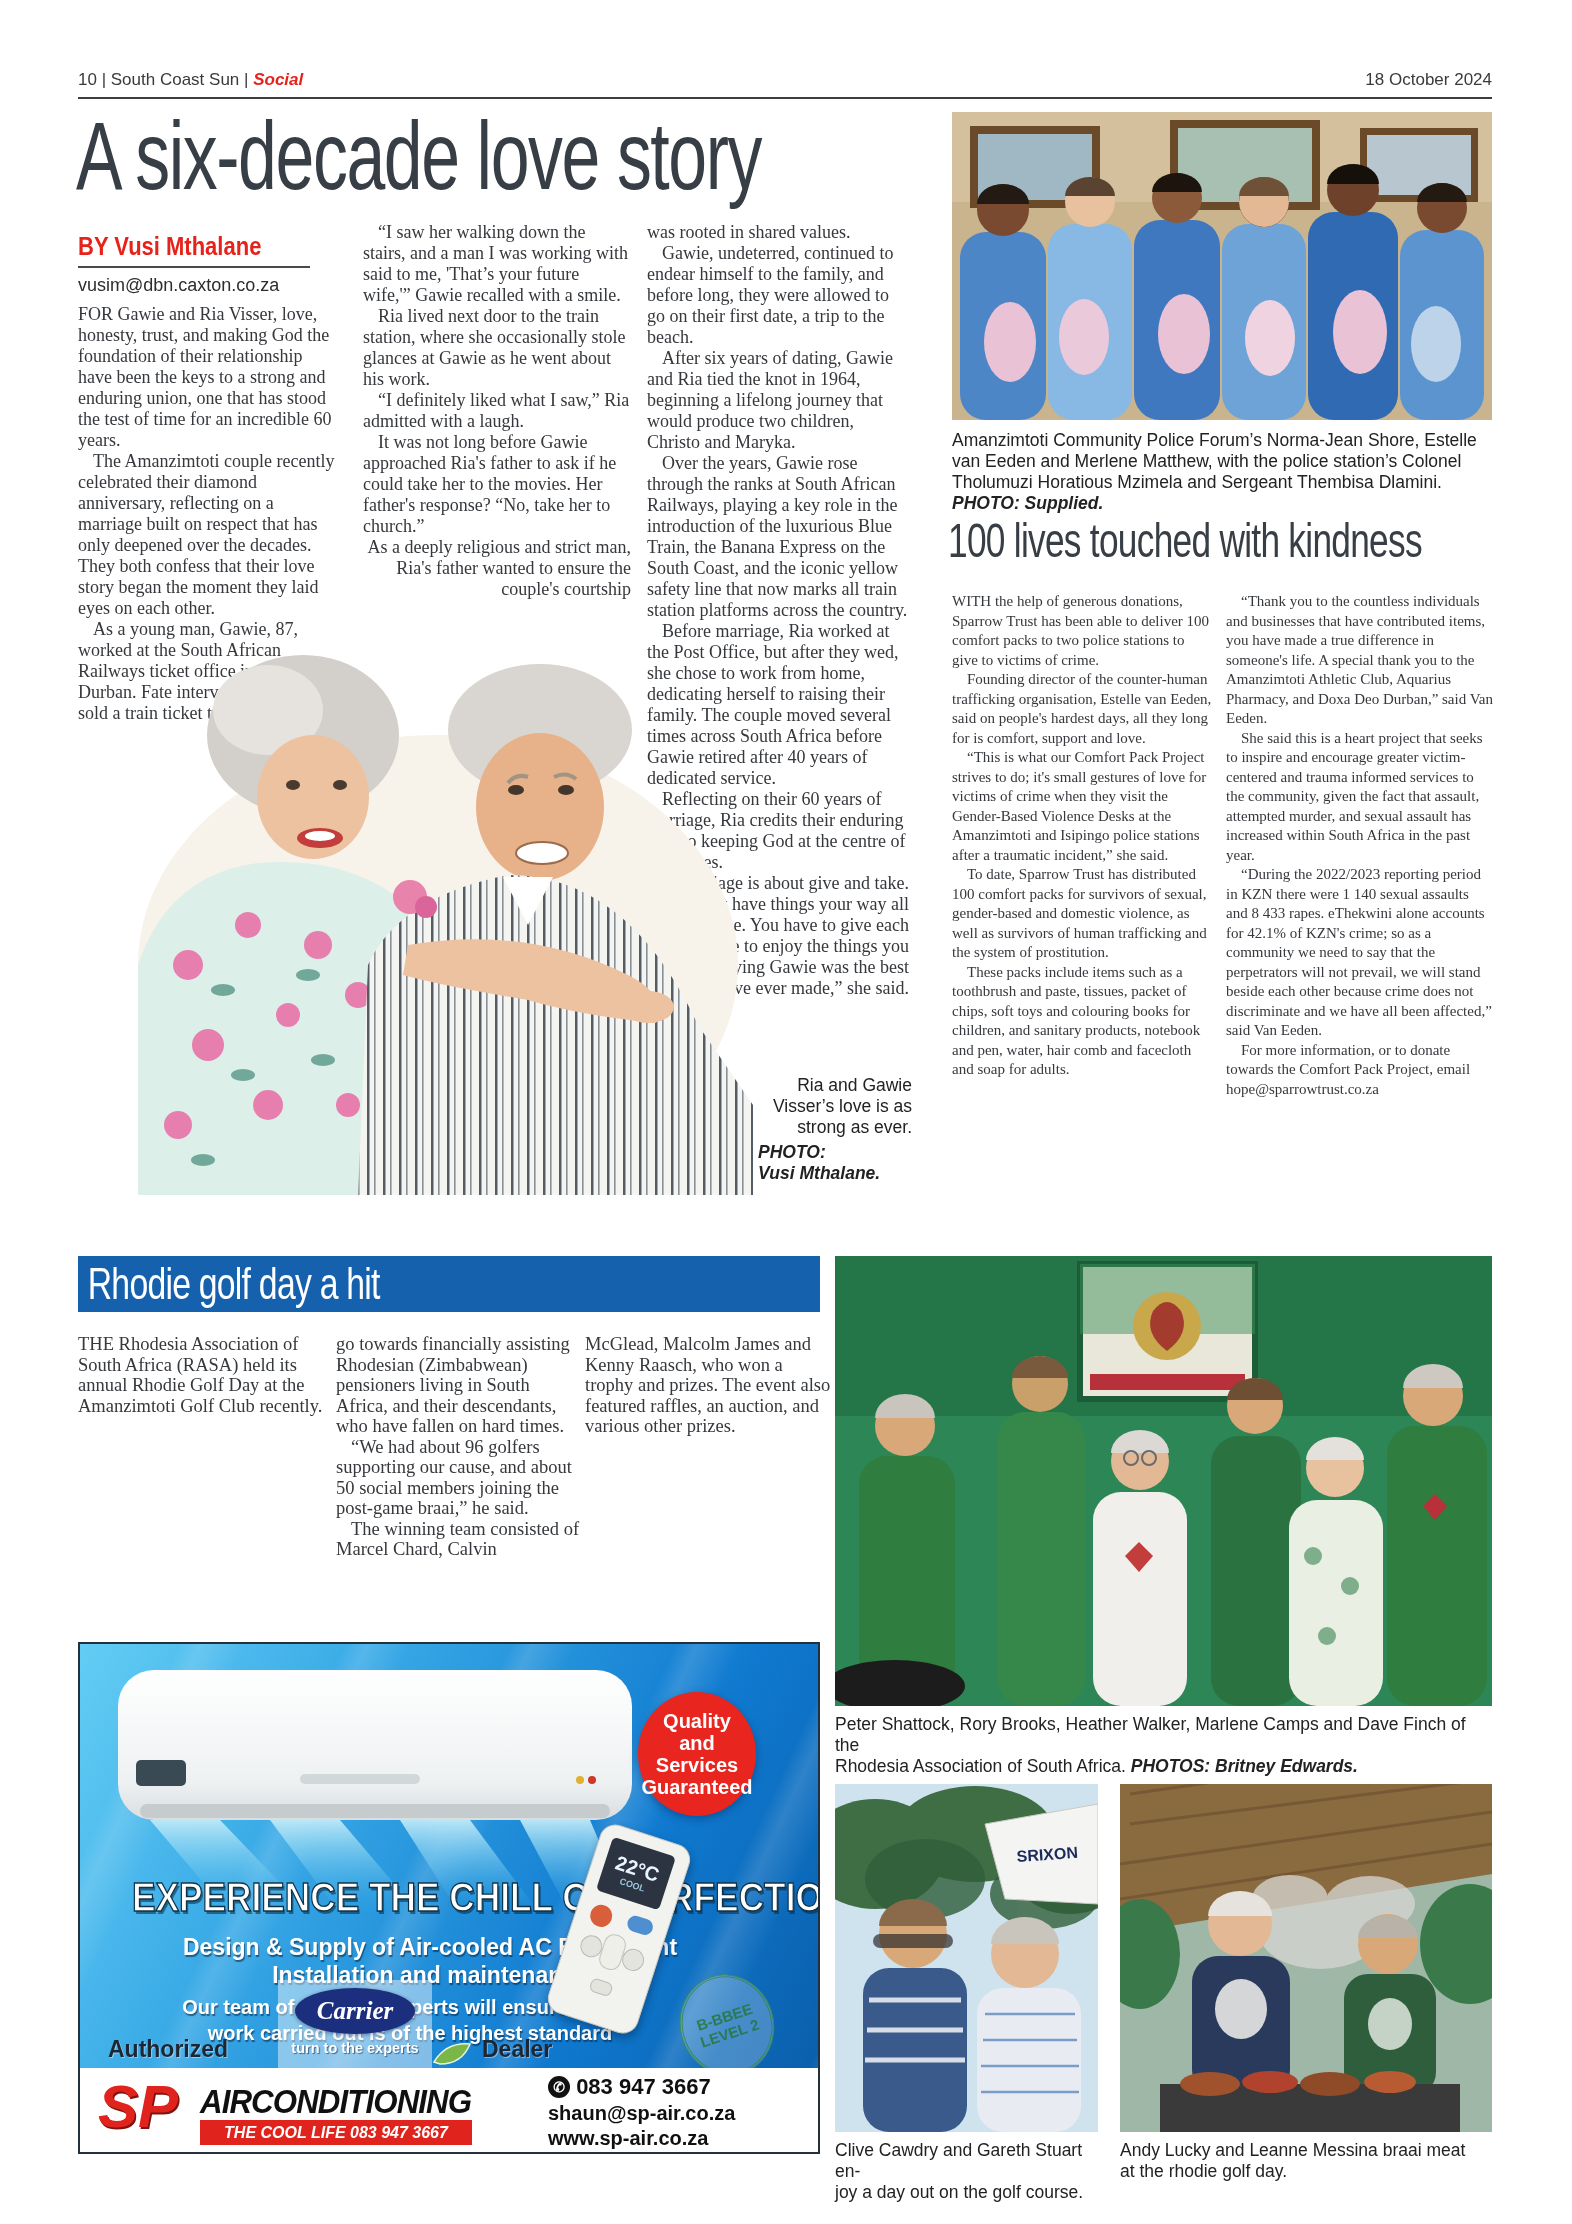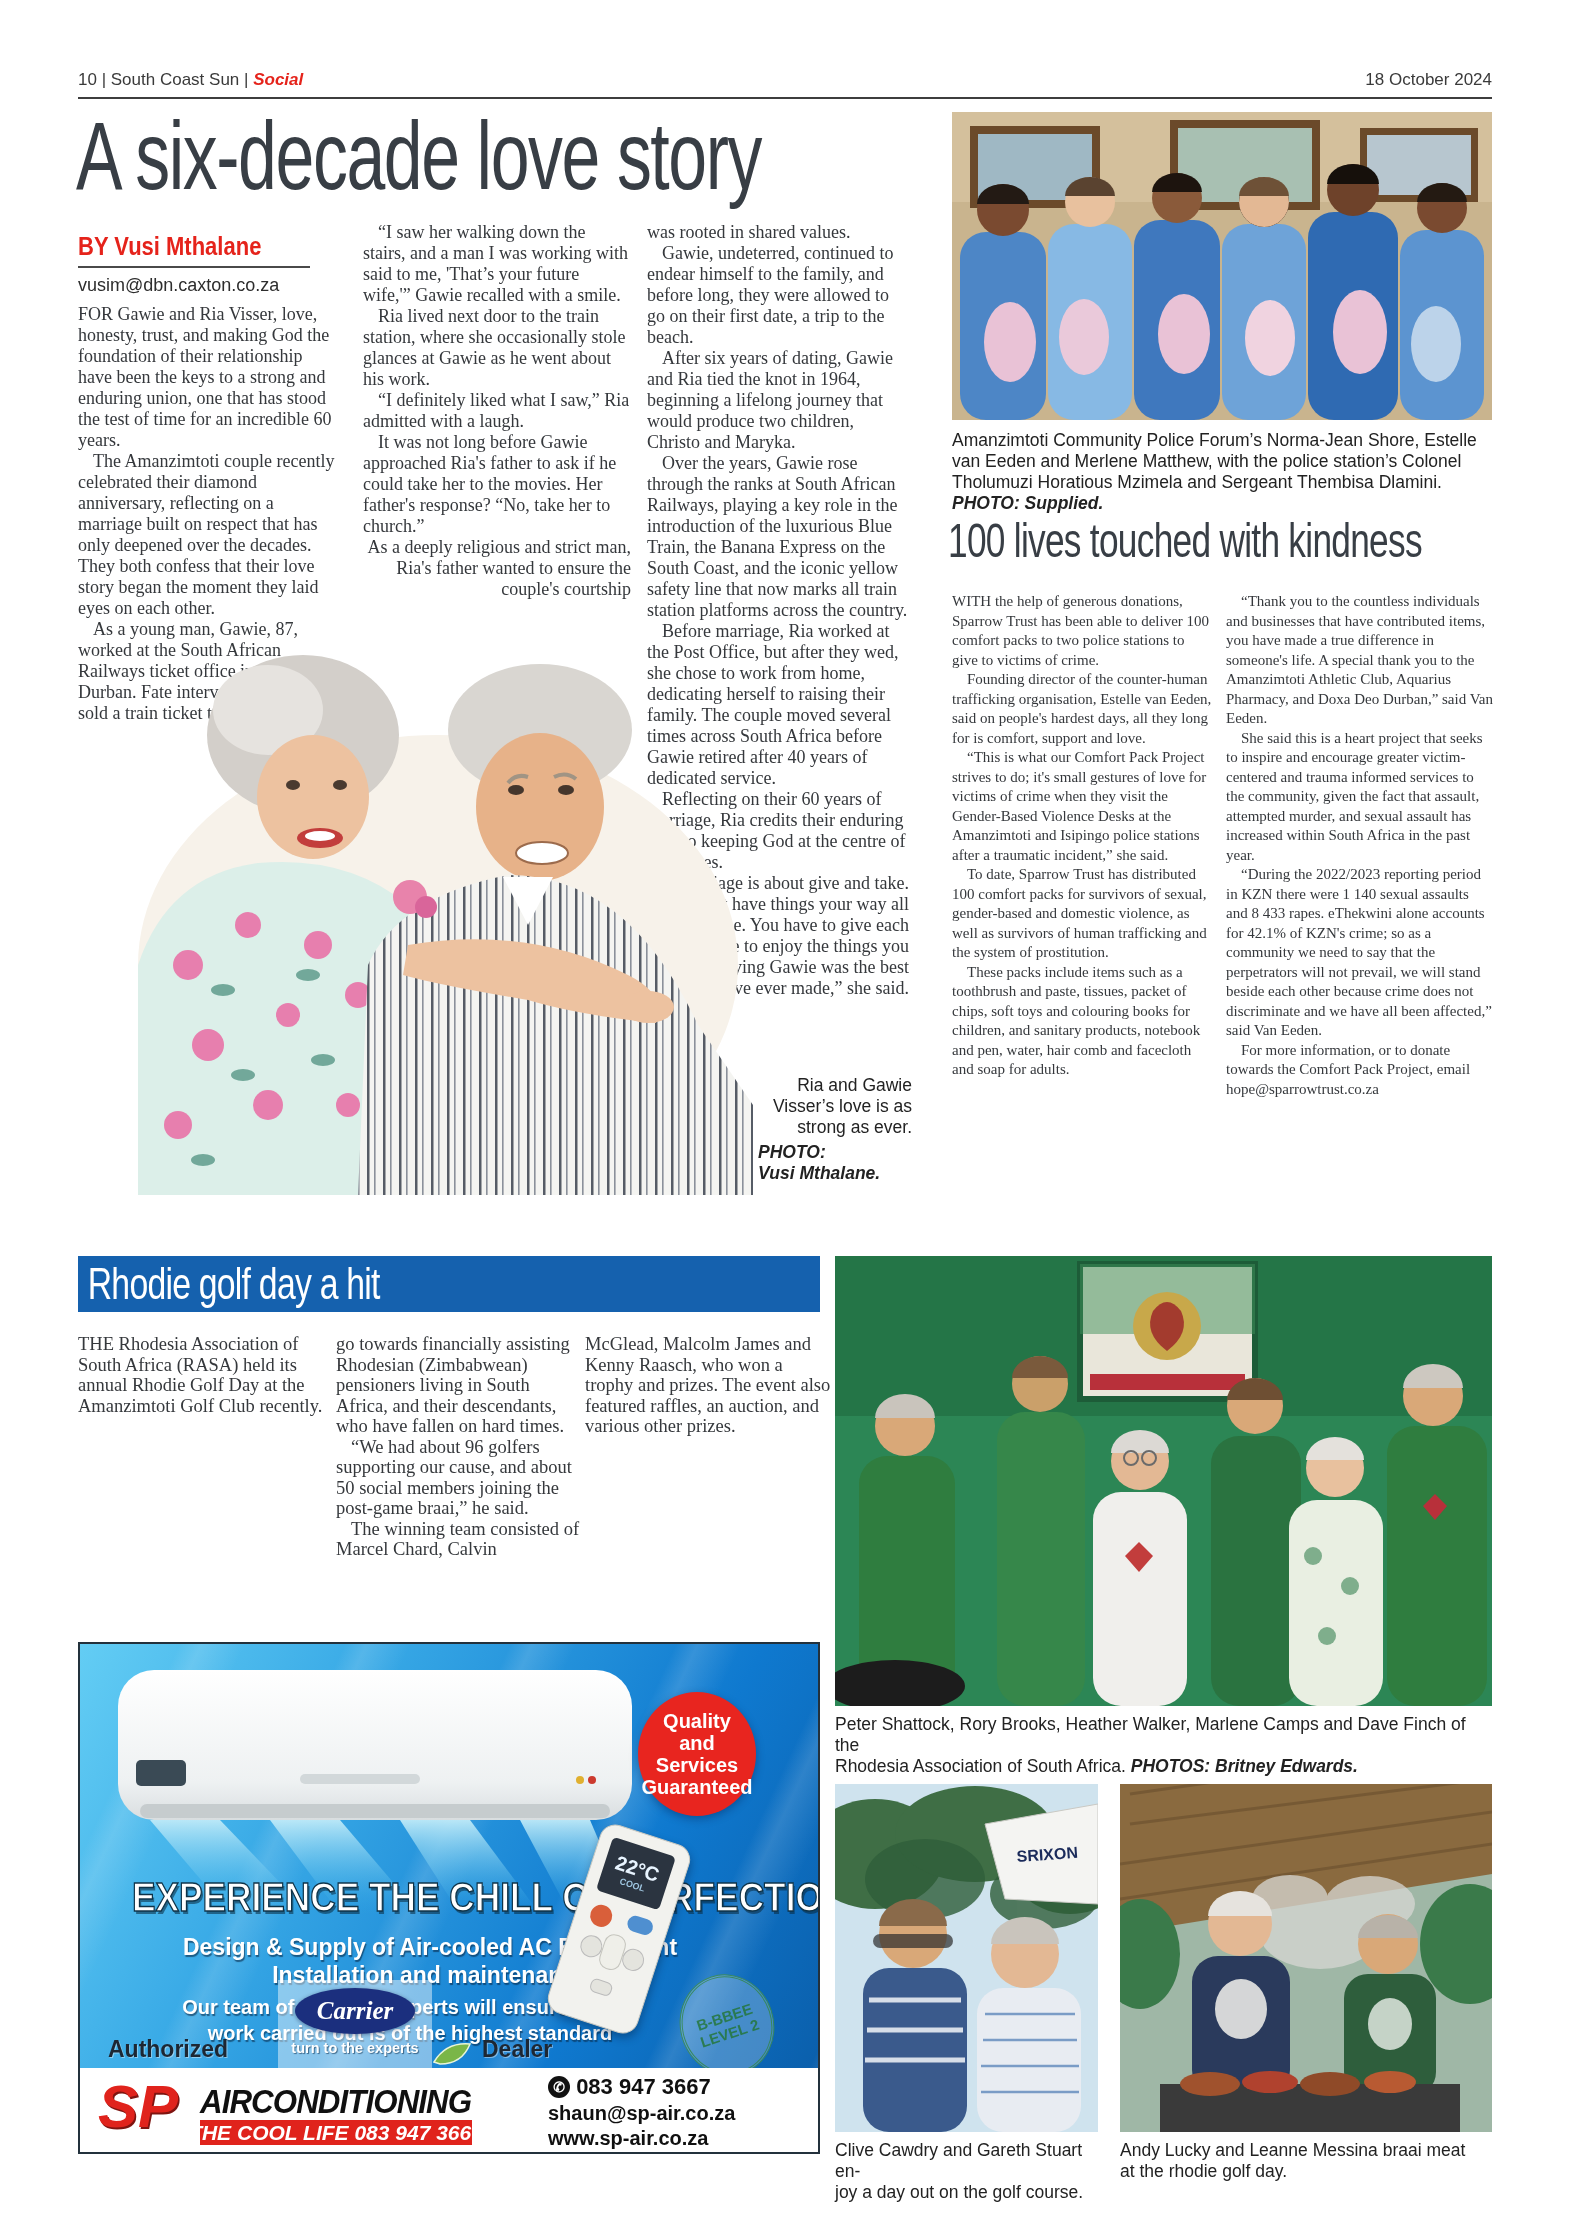--- a/index.html
+++ b/index.html
@@ -54,21 +54,21 @@
      color:#fff;font-family:"Liberation Serif",serif;font-style:italic;font-weight:bold;font-size:25px;
      box-shadow:0 1px 4px rgba(0,0,40,.4);}
   .authdeal{font-weight:bold;font-size:23px;color:#1d2733;text-shadow:1px 1px 0 rgba(255,255,255,.4);}
   .stamp{border:3px double #3e8e4e;border-radius:50%;color:#2f7d40;font-weight:bold;font-size:15px;line-height:1.15;
      display:flex;align-items:center;justify-content:center;text-align:center;white-space:pre-line;
      transform:rotate(-18deg);background:rgba(255,255,255,.28);opacity:.85;}
   .sp-red{color:#e0231c;font-style:italic;font-weight:800;font-size:60px;line-height:58px;
      text-shadow:1.5px 1.5px 0 #7e1410;}
   .sp-name{color:#101010;font-style:italic;font-weight:800;font-size:34px;letter-spacing:-1px;
      transform:scaleX(.92);transform-origin:left center;white-space:nowrap;}
-  .sp-bar{background:#e0231c;color:#fff;font-style:italic;font-weight:bold;font-size:21px;
+  .sp-bar{background:#e0231c;color:#fff;font-style:italic;font-weight:bold;font-size:16px;
      display:flex;align-items:center;justify-content:center;white-space:nowrap;}
   .contact{color:#101010;font-weight:800;text-align:left;}
   .remote{background:#f2f2ee;border-radius:16px;border:1px solid #c9c9c2;box-shadow:2px 4px 8px rgba(0,20,50,.35);}
   .remote-screen{background:#2b3440;border-radius:5px;color:#e8f4ff;display:flex;flex-direction:column;
      align-items:center;justify-content:center;font-weight:bold;}
   .rbtn{border-radius:50%;position:absolute;}
 </style>
 </head>
 <body>
 

